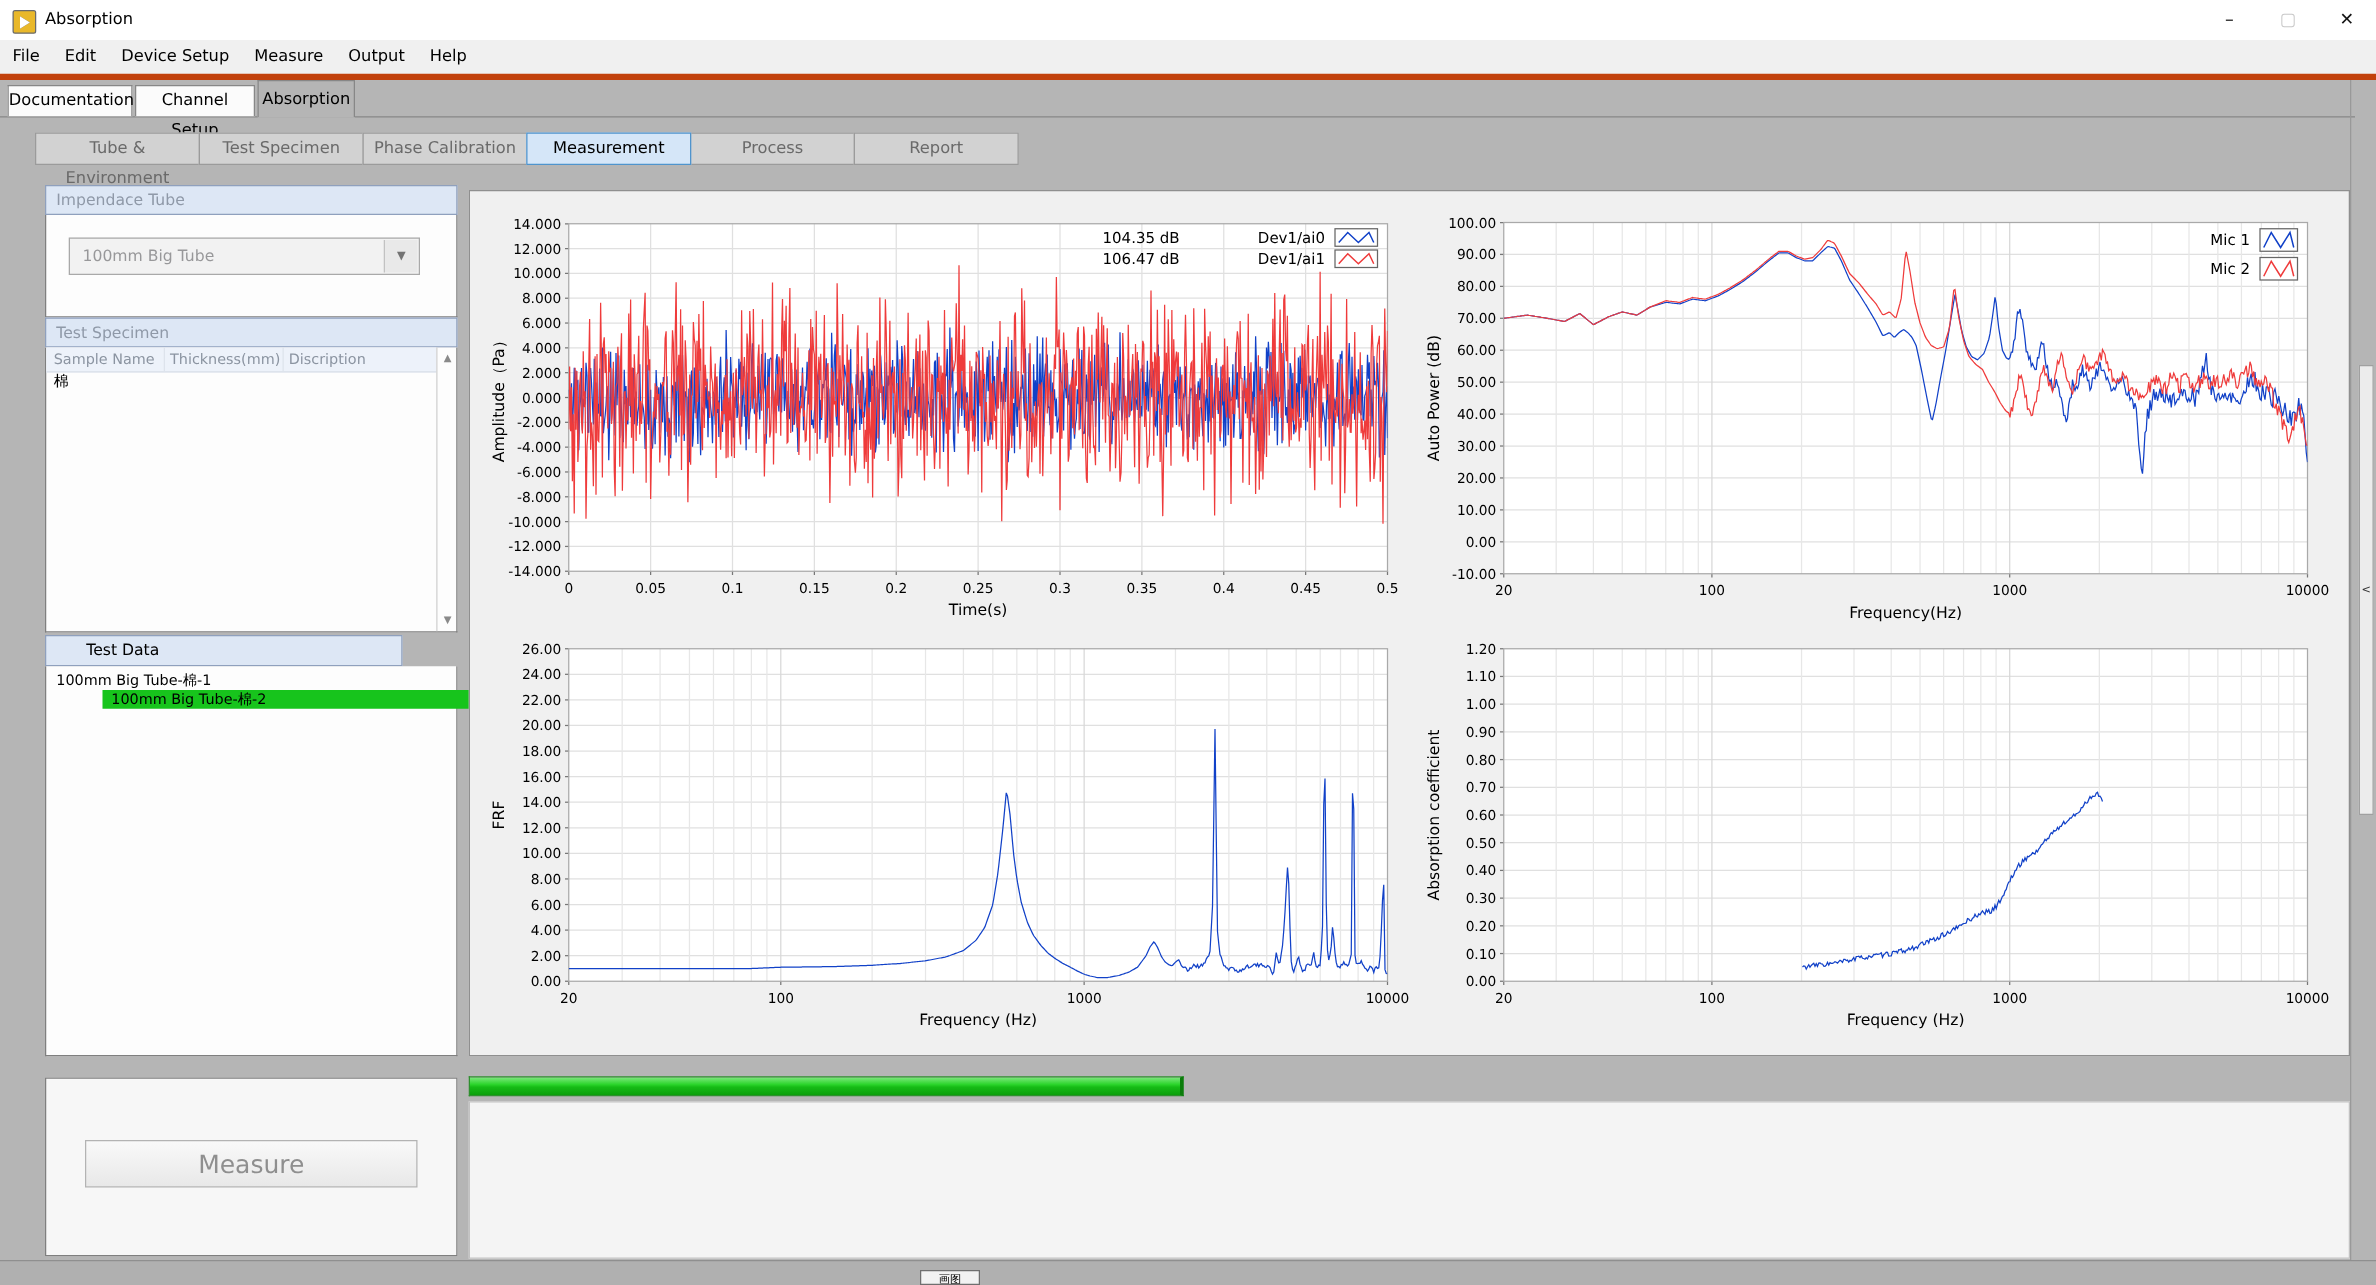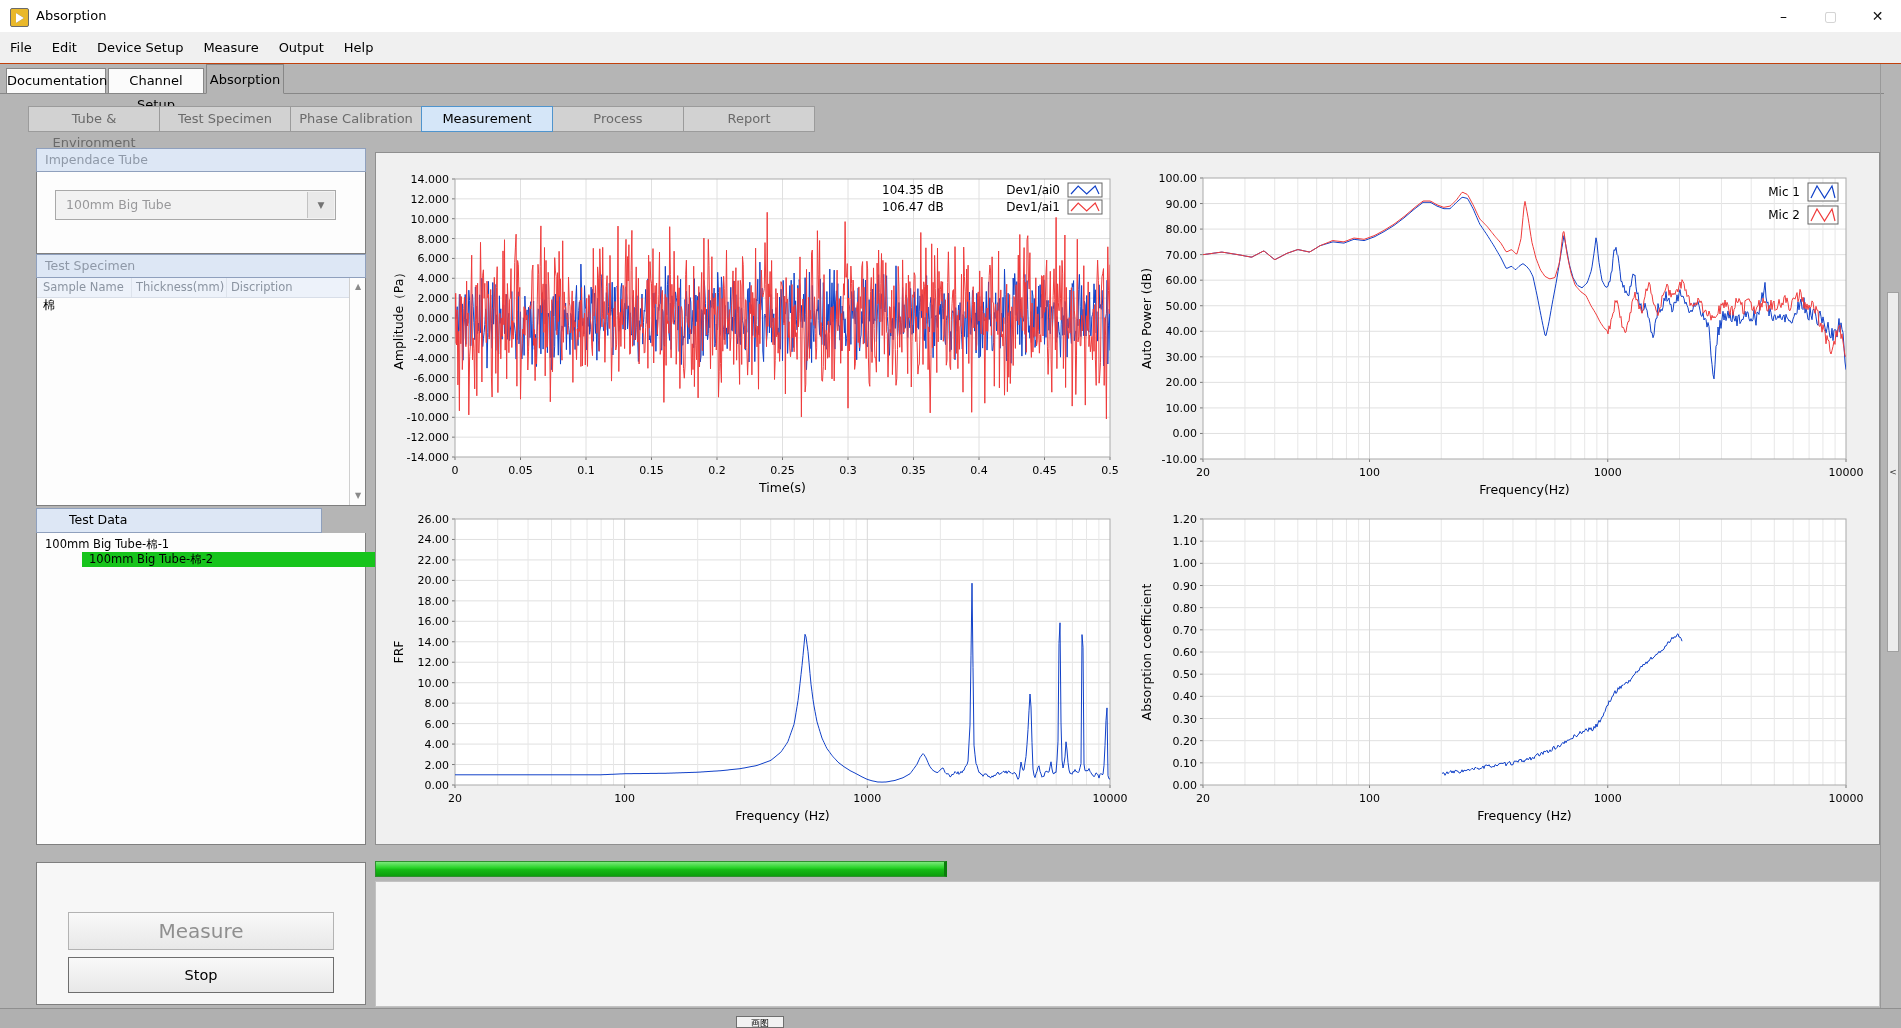--- a/index.html
+++ b/index.html
@@ -4,21 +4,21 @@
 <style>
   html,body{margin:0;padding:0;background:#8c8c8c;font-family:"DejaVu Sans","Liberation Sans",sans-serif;}
   .window{position:relative;width:1901px;height:1028px;background:#b5b5b5;overflow:hidden;box-sizing:border-box;}
   .titlebar{position:absolute;left:0;top:0;width:100%;height:32px;background:#ffffff;}
   .app-icon{position:absolute;left:10px;top:8px;width:17px;height:17px;background:#e9b82a;border:1px solid #6b6b6b;border-radius:2px;display:flex;align-items:center;justify-content:center;}
   .app-icon .tri{width:0;height:0;border-left:8px solid #ffffff;border-top:5px solid transparent;border-bottom:5px solid transparent;filter:drop-shadow(0 0 0.5px #444);}
   .title-text{position:absolute;left:36px;top:0;height:32px;line-height:32px;font-size:13px;color:#000;}
   .win-btns{position:absolute;right:0;top:0;height:32px;display:flex;}
   .win-btn{width:47px;height:32px;display:flex;align-items:center;justify-content:center;font-size:14px;color:#111;}
   .win-btn.max{color:#c9c9c9;}
-  .menubar{position:absolute;left:0;top:32px;width:100%;height:32px;background:#f0f0f0;border-bottom:1px solid #c2410c;display:flex;align-items:center;box-sizing:border-box;}
+  .menubar{position:absolute;left:0;top:32px;width:100%;height:32px;background:#f0f0f0;border-bottom:5px solid #c2410c;display:flex;align-items:center;box-sizing:border-box;}
   .menu-item{padding:0 10px;font-size:13px;color:#000;height:100%;display:flex;align-items:center;}
   .tabstrip{position:absolute;left:0;top:64px;width:100%;height:30px;display:flex;align-items:flex-end;padding-left:6px;border-bottom:1px solid #878787;box-sizing:border-box;}
   .main-tab{height:25px;line-height:24px;text-align:center;background:#fbfbfb;border:1px solid #878787;border-bottom:none;font-size:13px;color:#000;margin-right:2px;box-sizing:border-box;}
   .main-tab.active{height:30px;line-height:29px;background:#b5b5b5;margin-bottom:-1px;border-bottom:1px solid #b5b5b5;}
   .subtabs{position:absolute;left:28px;top:106px;display:flex;}
   .subtab{width:132px;height:26px;line-height:24px;text-align:center;background:#d2d2d2;border:1px solid #9b9b9b;margin-right:-1px;font-size:13px;color:#6a6a6a;box-sizing:border-box;}
   .subtab.active{background:#d5e6f8;border:1px solid #4f94cd;color:#000;position:relative;z-index:2;}
   .sec-header{position:absolute;background:#dde7f5;border:1px solid #8fa0bd;box-sizing:border-box;font-size:12.5px;color:#8f99a8;line-height:22px;padding-left:8px;}
   .sec-header.dark{color:#000;}
   .sec-body{position:absolute;background:#fdfdfd;border:1px solid #7f7f7f;border-top:none;box-sizing:border-box;}
@@ -110,21 +110,20 @@
     <div class="scroll-arrow" style="bottom:2px;">▼</div>
   </div>
 
   <div class="sec-header dark" style="left:36px;top:508px;width:286px;height:25px;padding-left:32px;">Test Data</div>
   <div class="sec-body" style="left:36px;top:533px;width:330px;height:312px;"></div>
   <div class="td-row" style="top:537px;">100mm Big Tube-棉-1</div>
   <div class="td-row sel" style="top:552px;margin-left:44px;">100mm Big Tube-棉-2</div>
 
   <div class="sec-body" style="left:36px;top:862px;width:330px;height:143px;border-top:1px solid #7f7f7f;background:#f7f7f7;"></div>
   <div class="btn measure">Measure</div>
-  <div class="btn stop">Stop</div>
 
   <div class="charts-panel"></div>
   <svg id="charts-svg" width="1505" height="693">
       <g>
         <rect x="80" y="27" width="655" height="278" fill="#ffffff"></rect>
         <line x1="77" y1="27" x2="80" y2="27" stroke="#777"></line>
         <text x="74" y="31" text-anchor="end" font-size="11" fill="#000" font-family="&quot;DejaVu Sans&quot;,sans-serif">14.000</text>
         <line x1="80" y1="46.85714285714286" x2="735" y2="46.85714285714286" stroke="#e0e0e0"></line>
         <line x1="77" y1="46.85714285714286" x2="80" y2="46.85714285714286" stroke="#777"></line>
         <text x="74" y="50.85714285714286" text-anchor="end" font-size="11" fill="#000" font-family="&quot;DejaVu Sans&quot;,sans-serif">12.000</text>

